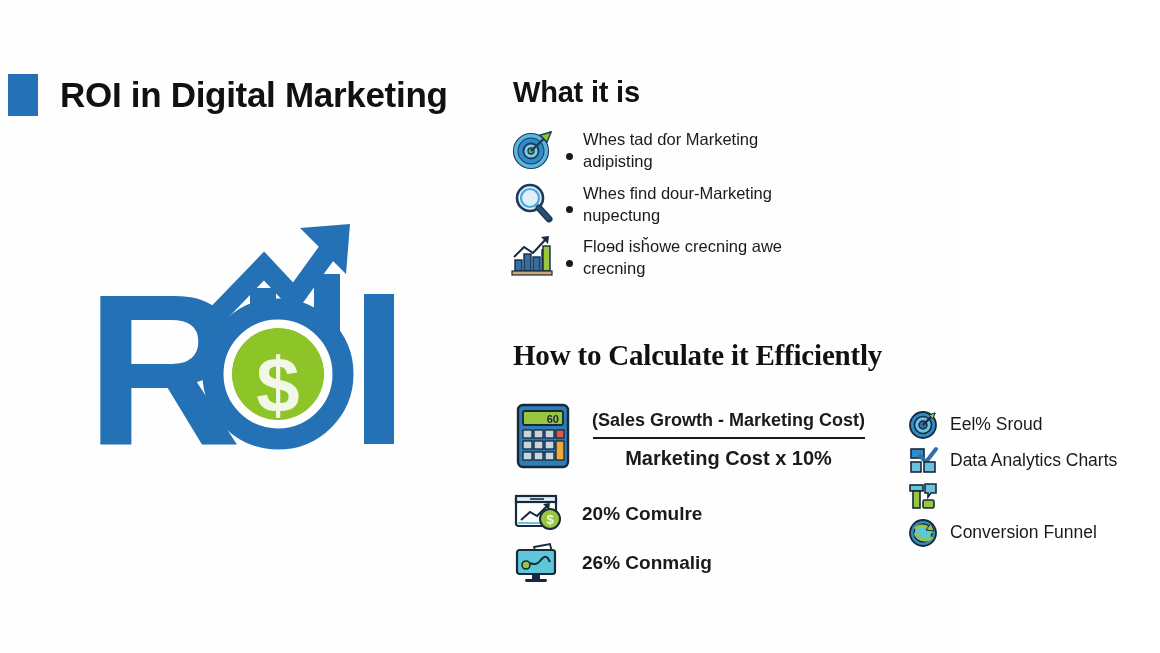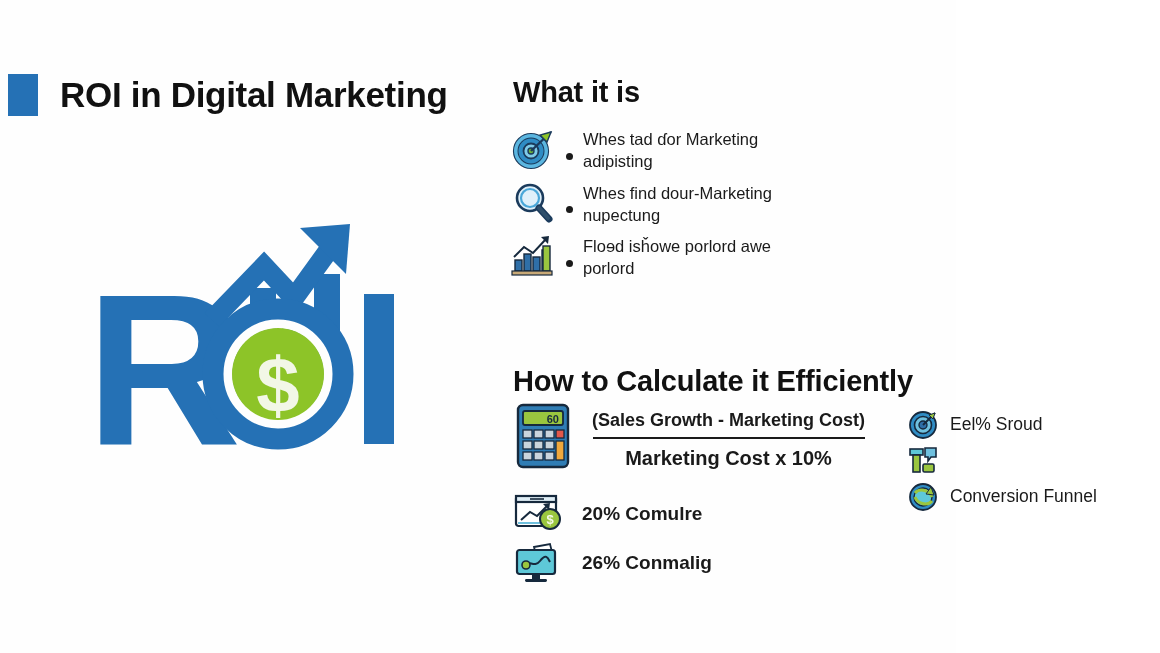--- a/index.html
+++ b/index.html
@@ -56,21 +56,21 @@
   
   .sec-head {
     position: absolute;
     font-size: 29px;
     font-weight: bold;
     color: #111111;
     letter-spacing: -0.2px;
     white-space: nowrap;
   }
   #head-what { left: 513px; top: 76px; }
-  #head-how  { left: 513px; top: 365px; }
+  #head-how  { left: 513px; top: 339px; font-family: Liberation Serif, serif; }
 
   .bullet-list {
     position: absolute;
     left: 510px;
     top: 128px;
     width: 360px;
   }
   .bullet-item {
     display: flex;
     align-items: center;
@@ -249,21 +249,21 @@
           <rect x="14" y="21" width="7" height="17" fill="#2f6fa8" stroke="#16293d" stroke-width="1.4"></rect>
           <rect x="23" y="24" width="7" height="14" fill="#2f6fa8" stroke="#16293d" stroke-width="1.4"></rect>
           <rect x="32" y="17" width="7" height="21" fill="#2f6fa8" stroke="#16293d" stroke-width="1.4"></rect>
           <rect x="33" y="13" width="7" height="25" fill="#9ac63f" stroke="#16293d" stroke-width="1.4"></rect>
           <path d="M4 24 L14 14 L23 20 L36 6" stroke="#16293d" stroke-width="2" fill="none"></path>
           <path d="M31 4 L39 3 L38 11 Z" fill="#16293d"></path>
           <rect x="2" y="38" width="40" height="4" fill="#c8a977" stroke="#16293d" stroke-width="1.2"></rect>
         </svg>
       </span>
       <span class="bullet-dot"></span>
-      <span class="bullet-text">Floɘd isȟowe porlord awe porlord</span>
+      <span class="bullet-text">Floɘd isȟowe crecning awe crecning</span>
     </div>
   </div>
 
   <div class="sec-head" id="head-how">How to Calculate it Efficiently</div>
 
   <div class="formula-row">
     <span class="calc-icon">
       <svg viewBox="0 0 62 68" width="62" height="68">
         <rect x="6" y="3" width="50" height="62" rx="5" fill="#2f7db5" stroke="#16293d" stroke-width="2.4"></rect>
         <rect x="11" y="9" width="40" height="14" rx="2" fill="#9ac63f" stroke="#16293d" stroke-width="1.8"></rect>
@@ -327,20 +327,31 @@
           <circle cx="15" cy="16" r="13" fill="#2f8cc4" stroke="#16293d" stroke-width="1.8"></circle>
           <circle cx="15" cy="16" r="8.5" fill="#6fc0de" stroke="#16293d" stroke-width="1.6"></circle>
           <circle cx="15" cy="16" r="4" fill="#2f6fa8" stroke="#16293d" stroke-width="1.4"></circle>
           <line x1="15" y1="16" x2="27" y2="4" stroke="#16293d" stroke-width="2"></line>
           <path d="M27 4 L21 6 L25 10 Z" fill="#9ac63f" stroke="#16293d" stroke-width="1"></path>
         </svg>
       </span>
       <span class="chart-text">Eel% Sroud</span>
     </div>
 
+    <div class="chart-item">
+      <span class="chart-icon">
+        <svg viewBox="0 0 31 31" width="31" height="31">
+          <rect x="3" y="4" width="13" height="9" fill="#2f8cc4" stroke="#16293d" stroke-width="1.6"></rect>
+          <path d="M12 11 L18 17 L28 4" stroke="#2f6fa8" stroke-width="4" fill="none" stroke-linecap="round"></path>
+          <rect x="3" y="17" width="10" height="10" fill="#6fc0de" stroke="#16293d" stroke-width="1.6"></rect>
+          <rect x="16" y="17" width="11" height="10" fill="#6fc0de" stroke="#16293d" stroke-width="1.6"></rect>
+        </svg>
+      </span>
+      <span class="chart-text">Data Analytics Charts</span>
+    </div>
 
     <div class="chart-item">
       <span class="chart-icon">
         <svg viewBox="0 0 31 31" width="31" height="31">
           <rect x="2" y="4" width="13" height="6" fill="#5ec8d8" stroke="#16293d" stroke-width="1.6"></rect>
           <rect x="5" y="10" width="7" height="17" fill="#9ac63f" stroke="#16293d" stroke-width="1.6"></rect>
           <path d="M17 3 L28 3 L28 12 L23 12 L20 16 L20 12 L17 12 Z" fill="#6fc0de" stroke="#16293d" stroke-width="1.6"></path>
           <rect x="15" y="19" width="11" height="8" rx="1.5" fill="#9ac63f" stroke="#16293d" stroke-width="1.6"></rect>
         </svg>
       </span>

